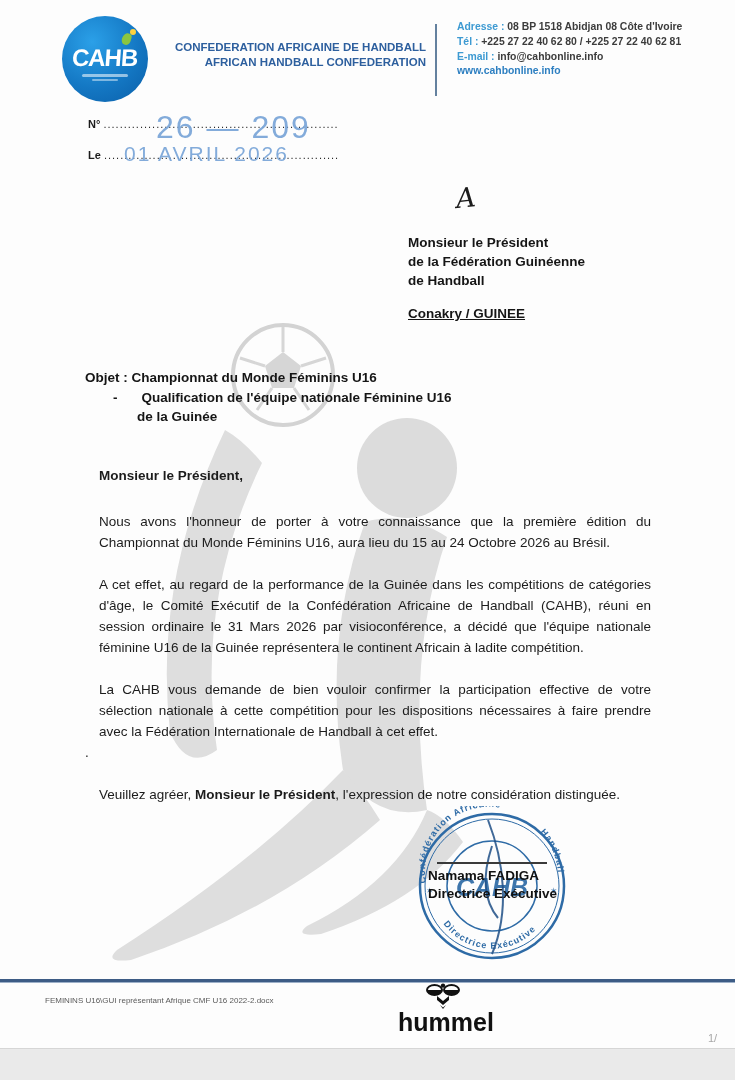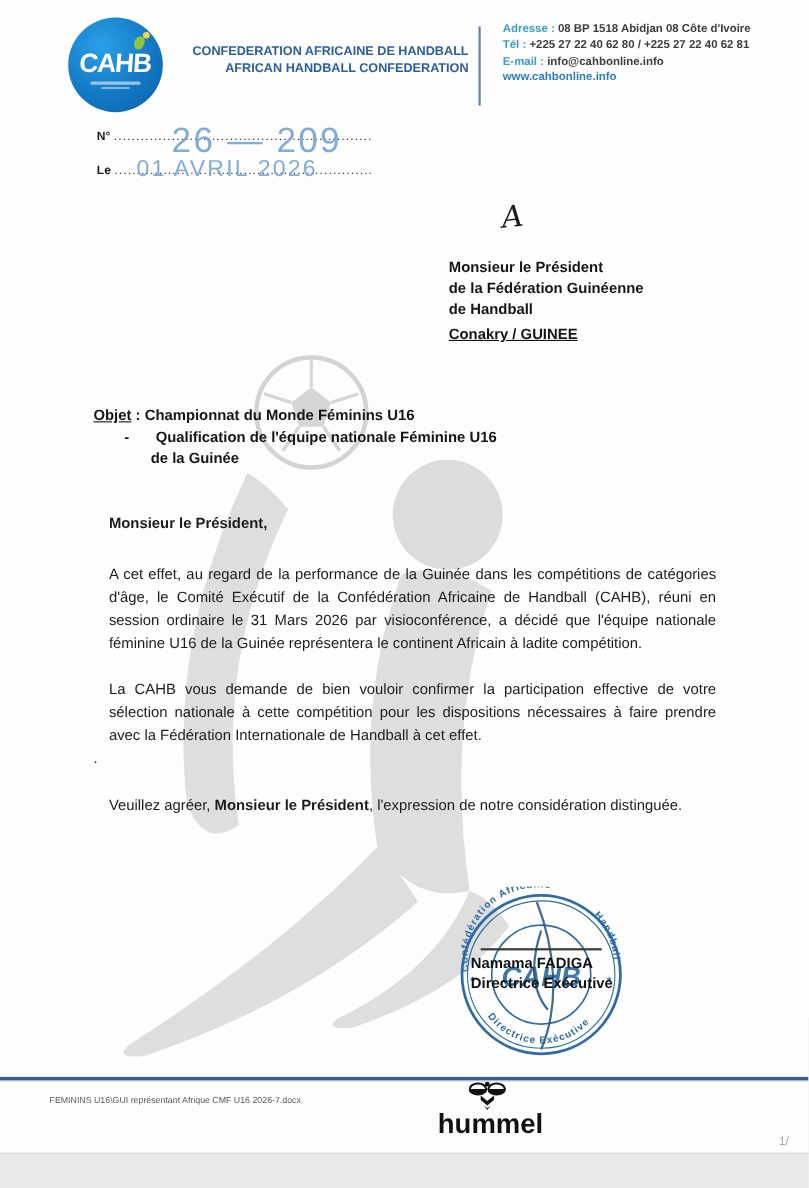--- a/index.html
+++ b/index.html
@@ -34,25 +34,25 @@
   .ref-row .dots{display:inline-block;width:235px;overflow:hidden;white-space:nowrap;vertical-align:bottom;color:#2a2a2a;letter-spacing:1px;font-weight:normal;}
   .ref-row .stamp-val{position:absolute;color:#79a5d8;font-weight:normal;opacity:.92;letter-spacing:2px;white-space:nowrap;}
   #ref-number{top:118px;}
   #ref-number .stamp-val{left:68px;top:-9px;font-size:32px;}
   #ref-date{top:149px;}
   #ref-date .stamp-val{left:36px;top:-7px;font-size:21px;}
 
   
   .script-a{position:absolute;left:456px;top:182px;font-family:"DejaVu Serif",serif;font-style:italic;font-size:27px;color:#1c1c1c;transform:rotate(-6deg);z-index:2;}
   .recipient{position:absolute;left:408px;top:233px;font-size:13.5px;font-weight:bold;color:#151515;line-height:19px;z-index:2;}
-  .recipient .city{margin-top:4px;text-decoration:underline;}
+  .recipient .city{margin-top:14px;text-decoration:underline;}
 
   
   .subject{position:absolute;left:85px;top:368px;font-size:13.5px;font-weight:bold;color:#151515;line-height:19.5px;z-index:2;}
-  .subject .u{text-decoration:underline;margin-top:45px;}
+  .subject .u{margin-top:45px;}
   .subject .l2{padding-left:28px;}
   .subject .l2 .txt{padding-left:24px;}
   .subject .l3{padding-left:52px;}
 
   
   .letter-body{position:absolute;left:85px;top:465px;width:566px;font-size:13.5px;color:#1c1c1c;line-height:21px;z-index:2;}
   .letter-body p{margin:0 0 21px 14px;text-align:justify;}
   .letter-body .greet{font-weight:bold;margin-bottom:25px;}
   .letter-body .dot-line{margin:-21px 0 21px 0;text-align:left;}
   .letter-body b{font-weight:bold;}
@@ -132,20 +132,21 @@
   </div>
 
   <div class="subject">
     <div><span class="u">Objet</span><span> : Championnat du Monde Féminins U16</span></div>
     <div class="l2"><span>-</span><span class="txt">Qualification de l'équipe nationale Féminine U16</span></div>
     <div class="l3">de la Guinée</div>
   </div>
 
   <div class="letter-body">
     <p class="greet">Monsieur le Président,</p>
+    <p>Nous avons l'honneur de porter à votre connaissance que la première édition du Championnat du Monde Féminins U16, aura lieu du 15 au 24 Octobre 2026 au Brésil.</p>
     <p>A cet effet, au regard de la performance de la Guinée dans les compétitions de catégories d'âge, le Comité Exécutif de la Confédération Africaine de Handball (CAHB), réuni en session ordinaire le 31 Mars 2026 par visioconférence, a décidé que l'équipe nationale féminine U16 de la Guinée représentera le continent Africain à ladite compétition.</p>
     <p>La CAHB vous demande de bien vouloir confirmer la participation effective de votre sélection nationale à cette compétition pour les dispositions nécessaires à faire prendre avec la Fédération Internationale de Handball à cet effet.</p>
     <p class="dot-line">.</p>
     <p><span>Veuillez agréer, </span><b>Monsieur le Président</b><span>, l'expression de notre considération distinguée.</span></p>
   </div>
 
   <svg class="stamp" width="160" height="160" viewBox="0 0 160 160">
     <defs>
       <path id="arcTop" d="M 16,84 A 64,64 0 0 1 128,26"></path>
       <path id="arcRight" d="M 128,26 A 64,64 0 0 1 146,70"></path>
@@ -169,21 +170,21 @@
     <path d="M 76,14 C 92,55 98,105 80,148 M 80,40 C 70,70 72,95 86,112" fill="none" stroke="#1f4f86" stroke-width="2" opacity="0.85"></path>
   </svg>
   <div class="sig-line"></div>
   <div class="sig-name">
     <div>Namama FADIGA</div>
     <div>Directrice Exécutive</div>
   </div>
 
   <div class="foot-rule"></div>
   <div class="file-path">
-    <div>FEMININS U16\GUI représentant Afrique CMF U16 2026-7.docx</div>
+    <div>FEMININS U16\GUI représentant Afrique CMF U16 2022-2.docx</div>
   </div>
 
   <div class="hummel">
     <svg width="34" height="26" viewBox="0 0 34 26" style="display:block;margin:0 auto;">
       <circle cx="17" cy="2.6" r="2.2" fill="#111"></circle>
       <ellipse cx="8.5" cy="7" rx="7.5" ry="5" fill="none" stroke="#111" stroke-width="2"></ellipse>
       <path d="M1,7 A 7.5,5 0 0 0 16,7 Z" fill="#111"></path>
       <ellipse cx="25.5" cy="7" rx="7.5" ry="5" fill="none" stroke="#111" stroke-width="2"></ellipse>
       <path d="M18,7 A 7.5,5 0 0 0 33,7 Z" fill="#111"></path>
       <path d="M11,13 L17,18 L23,13 L23,17 L17,22 L11,17 Z" fill="#111"></path>

